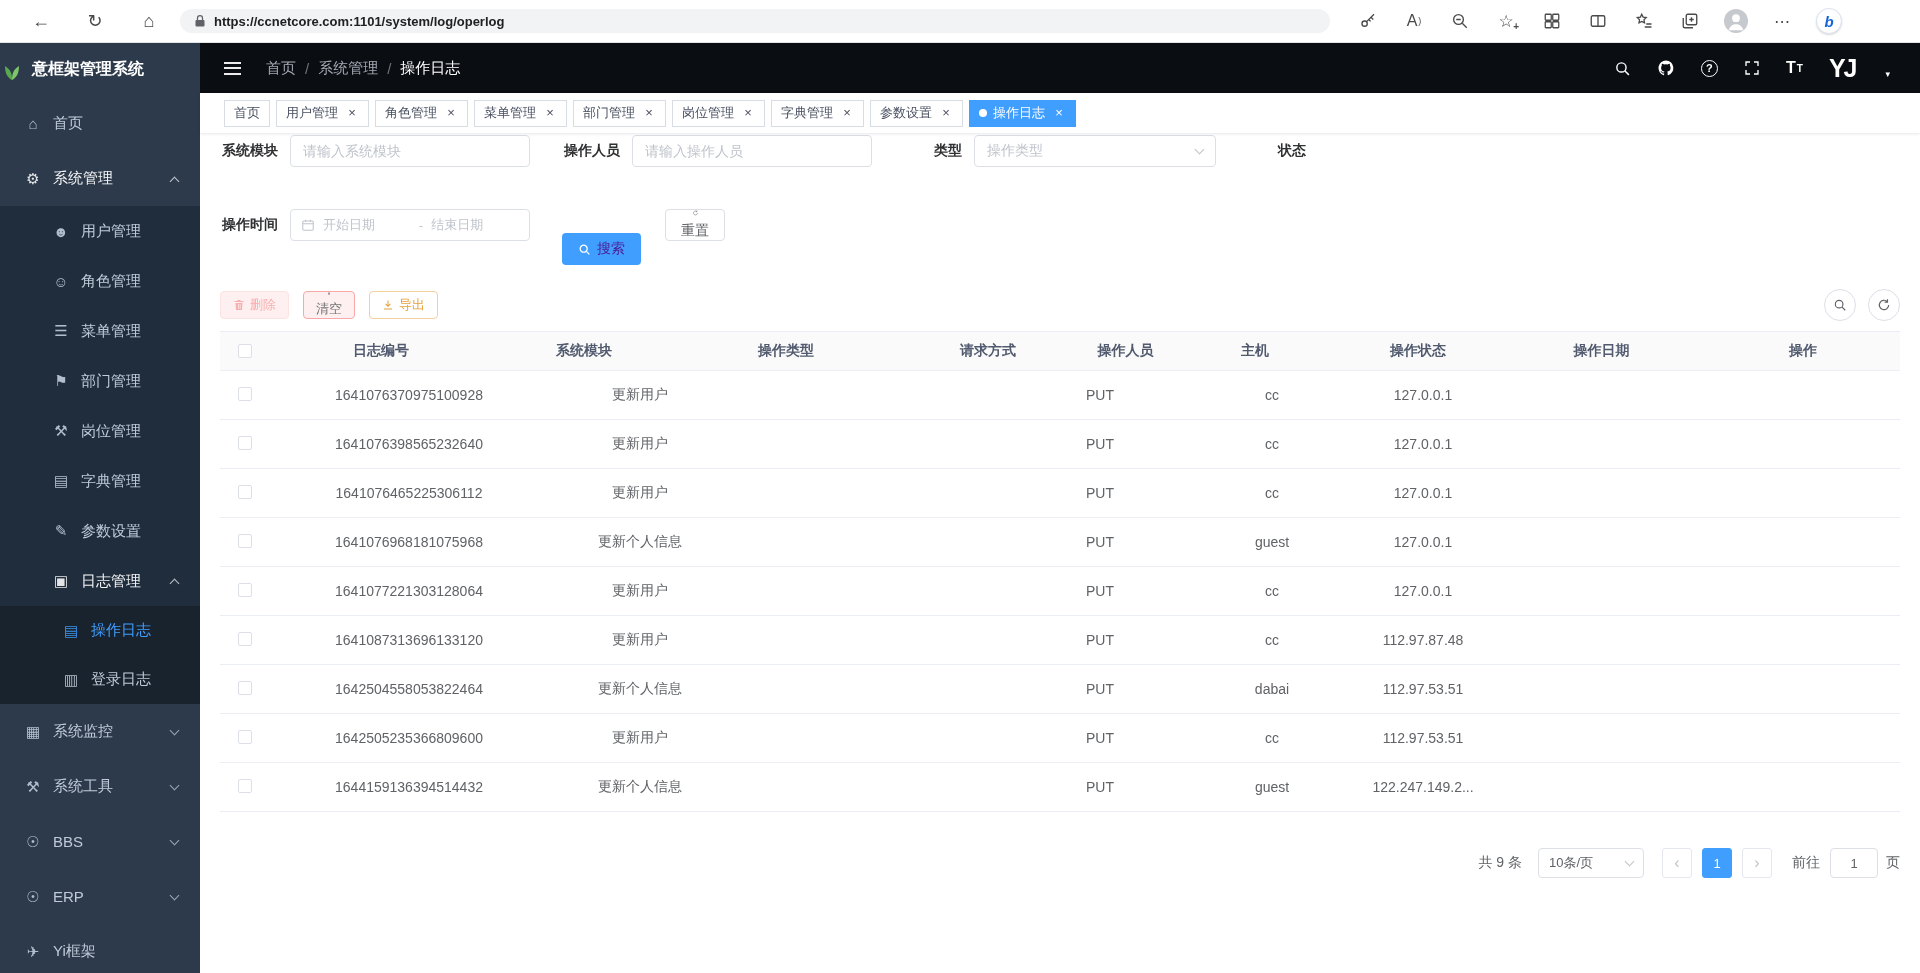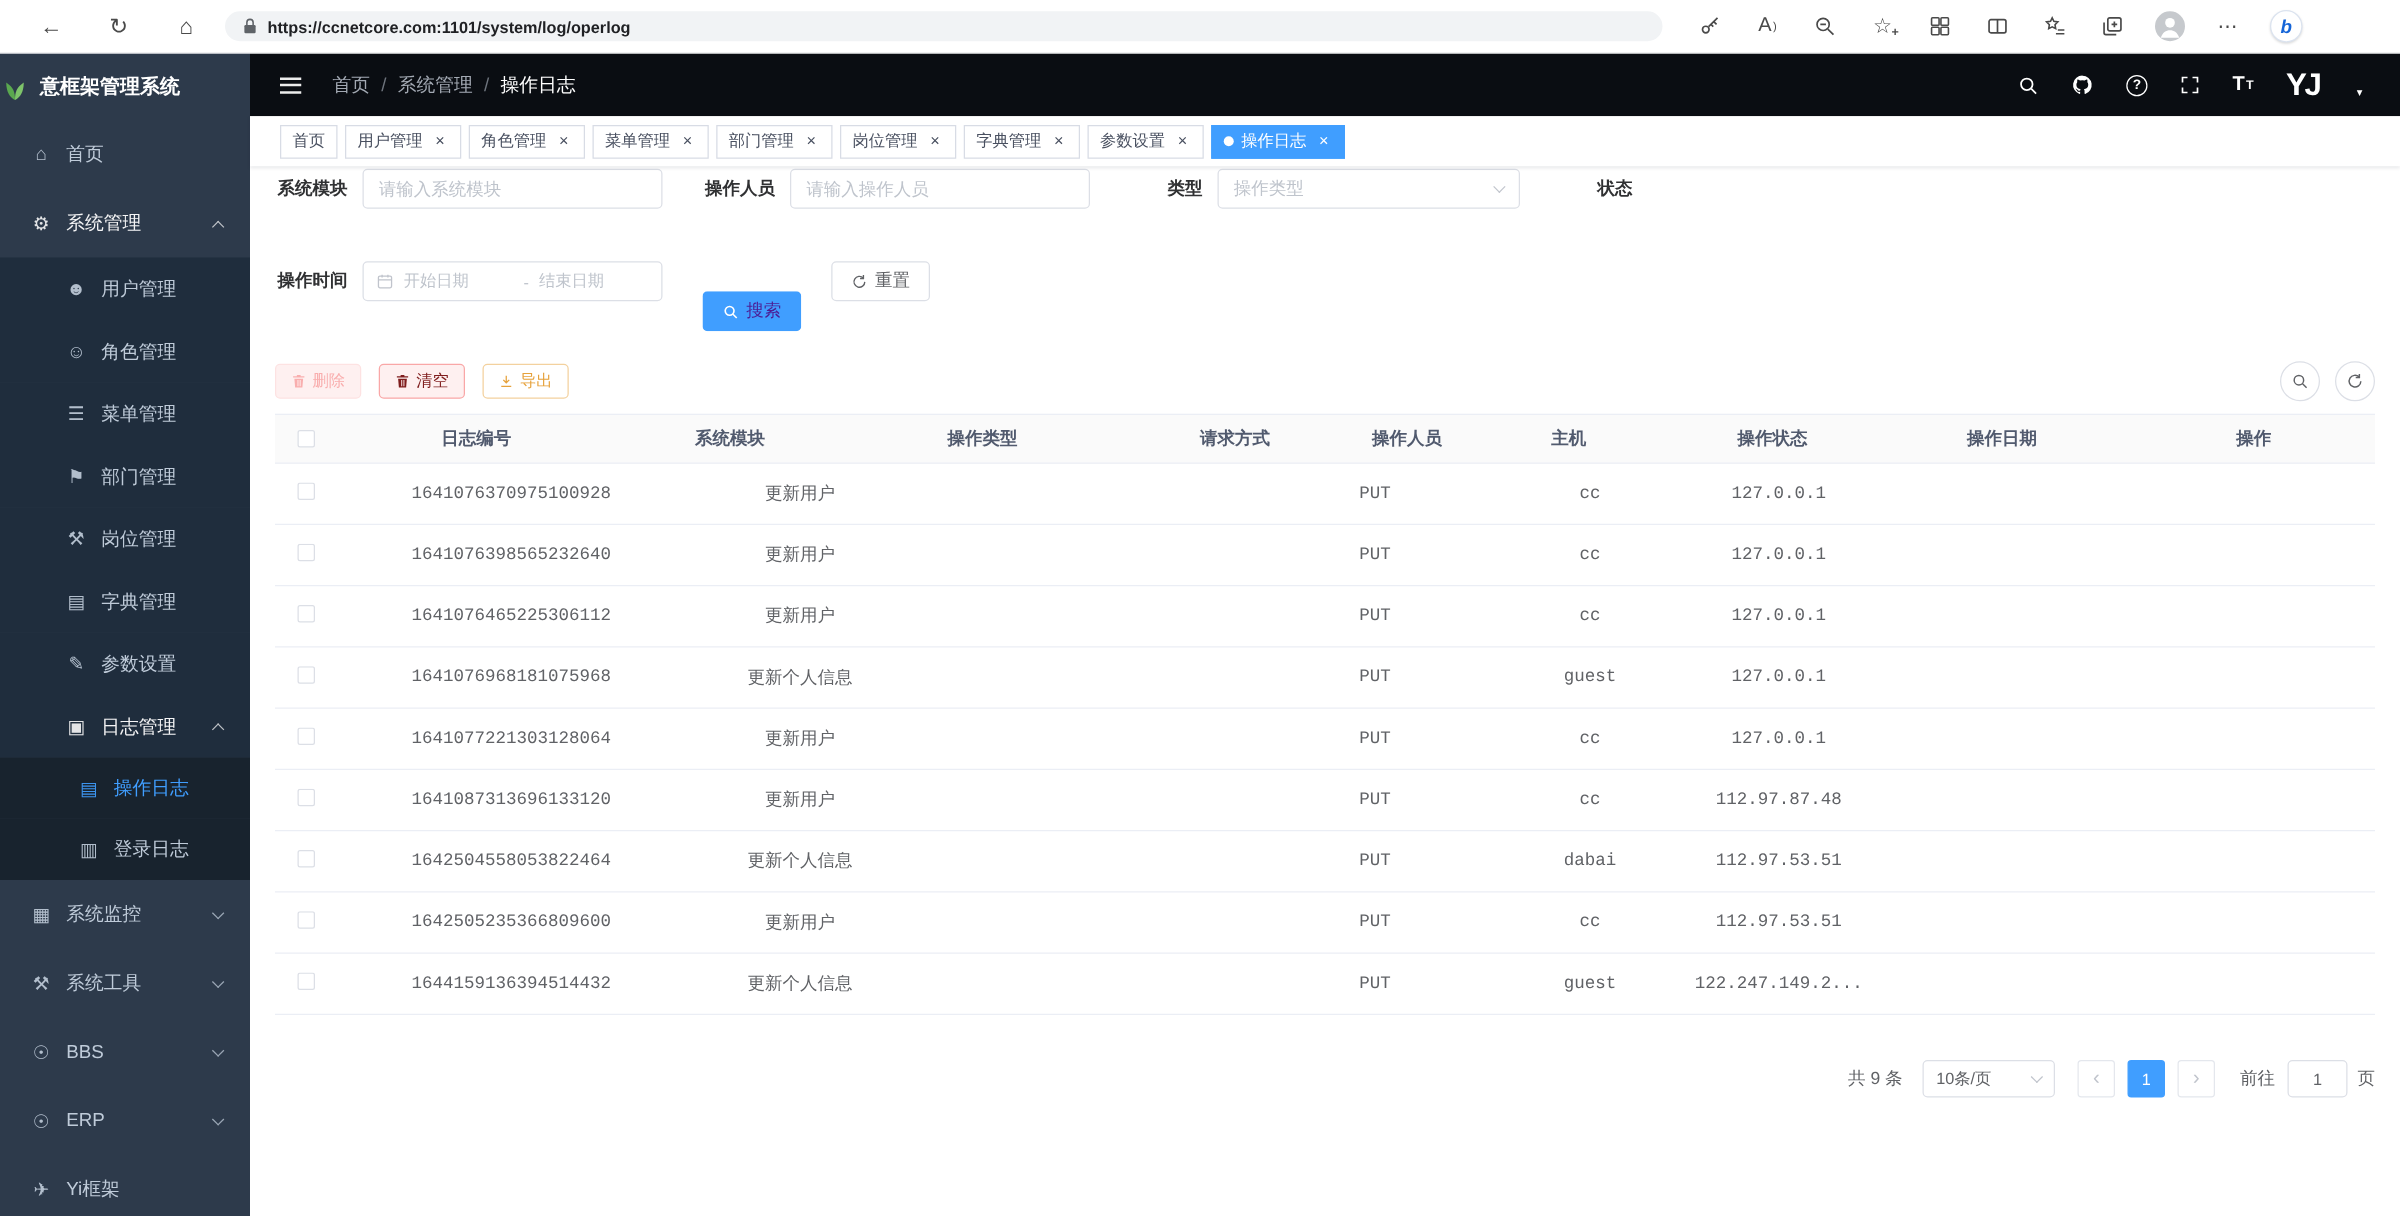--- a/index.html
+++ b/index.html
@@ -66,33 +66,33 @@
   .fitem { display:flex; align-items:center; margin-right:32px; }
   .flabel { width:70px; flex:none; text-align:right; padding-right:12px; font-size:14px; font-weight:700; color:#303133; white-space:nowrap; }
   .finput { width:240px; height:32px; border:1px solid #dcdfe6; border-radius:4px; padding:0 12px; font-size:14px; color:#606266; outline:none; }
   .finput::placeholder { color:#bfc4cc; }
   .fselect { width:242px; height:32px; border:1px solid #dcdfe6; border-radius:4px; display:flex; align-items:center; justify-content:space-between; padding:0 12px; font-size:14px; color:#bfc4cc; cursor:pointer; }
   .caret { width:7px; height:7px; border-right:1.3px solid #c0c4cc; border-bottom:1.3px solid #c0c4cc; transform:rotate(45deg); margin-top:-3px; flex:none; }
   .fdate { width:240px; height:32px; border:1px solid #dcdfe6; border-radius:4px; display:flex; align-items:center; padding:0 10px; gap:8px; font-size:13px; color:#bfc4cc; cursor:pointer; }
   .fdate .dtxt { flex:1; }
   .btn { height:32px; border-radius:4px; font-size:14px; display:inline-flex; align-items:center; gap:6px; padding:0 15px; border:1px solid transparent; cursor:pointer; background:#fff; }
   .btn-primary { background:#409eff; color:#4c1d95;margin-top:48px; }
-  .btn-plain { border-color:#dcdfe6; color:#606266; }
+  .btn-plain { border-color:#dcdfe6; color:#606266;flex-direction:column; }
   .btn + .btn { margin-left:24px; }
 
   .toolbar { display:flex; align-items:center; margin-top:24px; }
   .tbtn { height:28px; padding:0 12px; font-size:13px; border-radius:4px; display:inline-flex; align-items:center; gap:5px; border:1px solid; cursor:pointer; margin-right:14px; background:#fff; }
   .tbtn-del { background:#fef0f0; border-color:#fde2e2; color:#f9aeae; cursor:not-allowed; }
-  .tbtn-clear { background:#fef0f0; border-color:#f9a7a7; color:#7f1d1d; }
+  .tbtn-clear { background:#fef0f0; border-color:#f9a7a7; color:#737373;flex-direction:column; }
   .tbtn-export { border-color:#f3d19e; color:#e6a23c; }
   .tool-right { margin-left:auto; display:flex; gap:12px; }
   .circle-btn { width:32px; height:32px; border-radius:50%; border:1px solid #dcdfe6; display:flex; align-items:center; justify-content:center; color:#606266; cursor:pointer; background:#fff; font-size:15px; }
 
   
-  .table { margin-top:10px; font-size:14px; color:#606266;font-family:Liberation Mono, monospace; }
+  .table { margin-top:10px; font-size:14px; color:#606266; }
   .thead { display:flex; align-items:center; height:40px; background:#fafafa; border-top:1px solid #ebeef5; border-bottom:1px solid #ebeef5; }
   .th { font-weight:700; color:#515a6e; text-align:center; display:flex; align-items:center; justify-content:center; }
   .tr { display:flex; align-items:center; height:49px; border-bottom:1px solid #ebeef5;gap:28px; }
   .td { text-align:center; overflow:hidden; text-overflow:ellipsis; white-space:nowrap; }
   .c0{width:50px;flex:none} .c1{width:222px;flex:none} .c2{width:184px;flex:none} .c3{width:220px;flex:none}
   .c4{width:184px;flex:none} .c5{width:104px;flex:none} .c6{width:142px;flex:none} .c7{width:184px;flex:none}
   .c8{width:196px;flex:none} .c9{flex:1}
   .cbx { display:inline-block; width:14px; height:14px; border:1px solid #dcdfe6; border-radius:2px; background:#fff; cursor:pointer; }
   .sorts { display:inline-flex; flex-direction:column; margin-left:5px; cursor:pointer; }
   .sorts i { width:0; height:0; border:4px solid transparent; display:block; }

